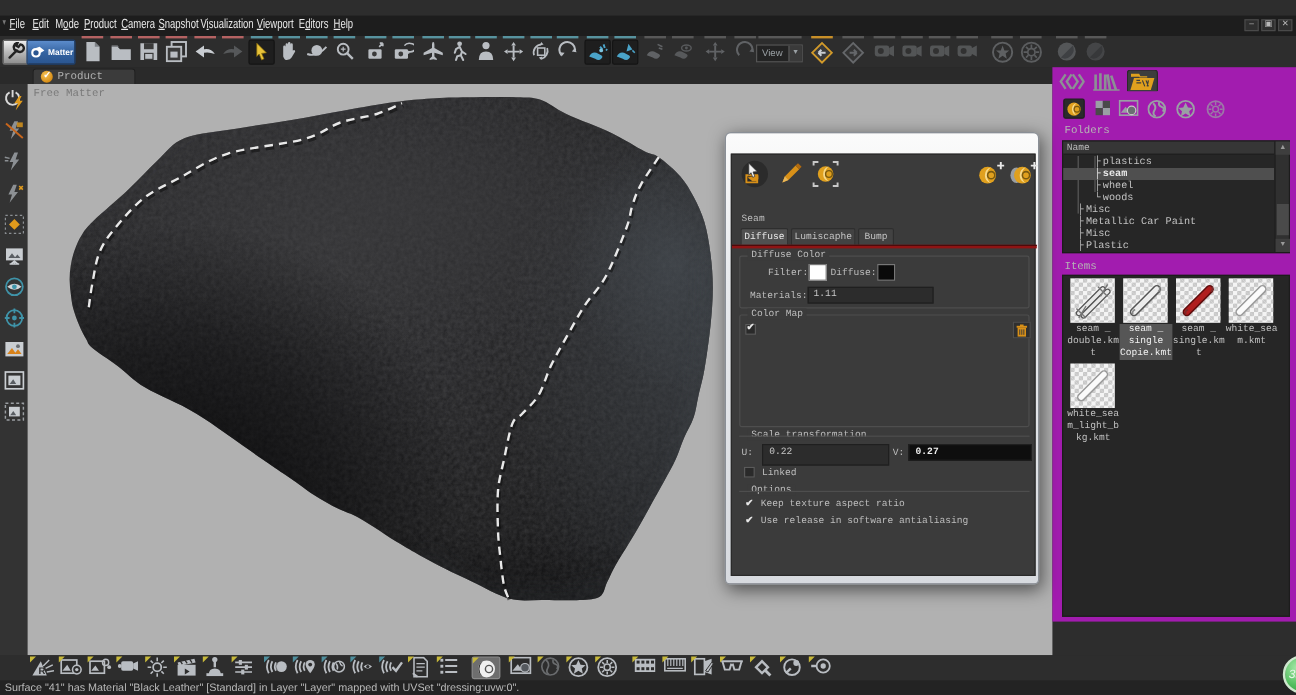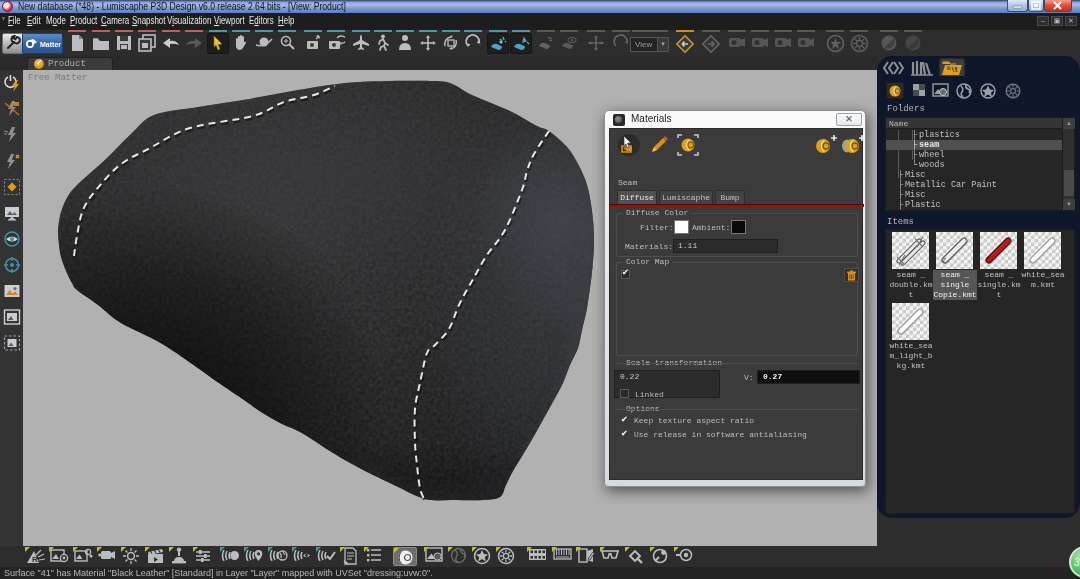--- a/index.html
+++ b/index.html
@@ -58,21 +58,21 @@
 .dockico { position:absolute; top:57px; color:#8e9297; font-size:10px; }
 
 #leftbar { position:absolute; left:0; top:70px; width:23px; height:476px; background:#333333; }
 .lb { position:absolute; left:2px; width:19px; height:19px; }
 .lb svg { display:block; margin:0 auto; }
 
 #viewport { position:absolute; left:23px; top:70px; width:854px; height:476px; background:#b1b1b1; overflow:hidden; }
 #freecam { position:absolute; left:5px; top:3px; font-size:9px; color:#7a7a7a; }
 
 
-#rightpanel { position:absolute; left:877px; top:56px; width:203px; height:462px; background:#0f172a; overflow:hidden;border-radius:15px; }
+#rightpanel { position:absolute; left:877px; top:56px; width:203px; height:462px; background:#a21caf; overflow:hidden; }
 .rtab { position:absolute; top:2px; width:24px; height:18px; border-radius:3px 3px 0 0; }
 .rtab.sel { background:#3d3d3d; border:1px solid #2a2a2a; border-bottom:none; }
 .ricon { position:absolute; top:26px; width:18px; height:17px; }
 #rp-folders-lbl { position:absolute; left:10px; top:48px; font-size:9px; color:#b5b5b5; }
 #tree { position:absolute; left:8px; top:61px; width:190px; height:94px; background:#262626; border:1px solid #1c1c1c; }
 #treehead { position:absolute; left:0; top:0; width:176px; height:11px; background:#363636; border-bottom:1px solid #1c1c1c;
   color:#b9b9b9; font-size:8px; padding-left:3px; line-height:11px; }
 #treescroll { position:absolute; right:0; top:0; width:12px; height:92px; background:#303030; border-left:1px solid #1c1c1c; }
 .sbtn { position:absolute; left:0; width:12px; height:11px; background:#3e3e3e; color:#9a9a9a; font-size:6px; text-align:center; line-height:11px; }
 #treethumb { position:absolute; left:1px; top:52px; width:10px; height:26px; background:#4a4a4a; }
@@ -126,40 +126,20 @@
 .dfield { position:absolute; background:#2c2c2c; border:1px solid #1f1f1f; color:#c8c8c8; font-size:8px; }
 .swatch { position:absolute; width:15px; height:14px; border:1px solid #777; }
 .dlbl { position:absolute; font-size:8px; color:#bdbdbd; }
 .chkbox { position:absolute; width:9px; height:9px; background:#2a2a2a; border:1px solid #5a5a5a; }
 .chkmark { position:absolute; color:#e8e8e8; font-size:8px; font-weight:bold; }
 </style>
 </head>
 <body>
 <div id="root">
 
-<div id="titlebar">
-  <div id="appico"></div>
-  <div id="titletext">New database (*48) - Lumiscaphe P3D Design v6.0 release 2 64 bits - [View: Product]</div>
-  <div class="wbtn" id="wmin">
-        <svg width="19" height="10">
-          <rect x="5" y="6" width="9" height="2" rx="1" fill="#fff" stroke="#4a5a80" stroke-width="0.5"></rect>
-        </svg>
-      </div>
-  <div class="wbtn" id="wmax">
-        <svg width="14" height="10">
-          <rect x="3" y="2" width="8" height="7" fill="none" stroke="#fff" stroke-width="1.4"></rect>
-          <rect x="5" y="4" width="4" height="3" fill="#fff"></rect>
-        </svg>
-      </div>
-  <div class="wbtn" id="wclose">
-        <svg width="26" height="10">
-          <path d="M9 2 L16 9 M16 2 L9 9" stroke="#fff" stroke-width="2"></path>
-        </svg>
-      </div>
-</div>
 
 <div id="menubar">
   <div class="mi" style="left:2px;color:#777;font-size:8px;">▾</div>
   <div class="mi" style="left:8px"><u>F</u>ile</div>
   <div class="mi" style="left:27px"><u>E</u>dit</div>
   <div class="mi" style="left:46px">M<u>o</u>de</div>
   <div class="mi" style="left:70px"><u>P</u>roduct</div>
   <div class="mi" style="left:101px"><u>C</u>amera</div>
   <div class="mi" style="left:132px"><u>S</u>napshot</div>
   <div class="mi" style="left:167px">V<u>i</u>sualization</div>
@@ -964,25 +944,20 @@
 </div>
 
 <div id="statusbar">
       <span>Surface "41" has Material "Black Leather" [Standard] in Layer "Layer" mapped with UVSet "dressing:uvw:0".</span>
     </div>
 <div id="greenball">
       <span style="position:absolute;left:3px;top:0">3s</span>
     </div>
 
 <div id="dlg">
-  <div id="dlgtitle">
-    <div id="dlgico"></div>
-    <div id="dlgname">Materials</div>
-    <div id="dlgclose">✕</div>
-  </div>
   <div id="dlgbody">
     <div class="dbtn" style="left:8px;top:5px;background:#2b2b2b;border-radius:50%"><svg width="20" height="20" viewBox="0 0 20 20">
             <path d="M5 14 L9 17 L12 17 Q14 17 14 15 L14 12" fill="#d89018"></path>
             <path d="M4 12 L13 12 L13 18 L4 18 Z" fill="none" stroke="#d89018" stroke-width="1.6"></path>
             <path d="M6 2 L13 9 L9.5 9.3 L11 13 L9.3 13.8 L7.8 9.9 L6 12 Z" fill="#f2f2f2" stroke="#333" stroke-width="0.6"></path>
           </svg></div>
     <div class="dbtn" style="left:38px;top:5px"><svg width="22" height="22" viewBox="0 0 22 22">
             <path d="M4 18 L6 13 L15 4 L18 7 L9 16 Z" fill="#d89018"></path>
             <path d="M4 18 L6 13 L9 16 Z" fill="#e8b75a"></path>
             <path d="M15 4 L17 2 L20 5 L18 7 Z" fill="#b06a10"></path>
@@ -1009,42 +984,42 @@
     <div id="dseam" class="mono">Seam</div>
     <div class="dtab sel mono" style="left:7px;width:40px">Diffuse</div>
     <div class="dtab mono" style="left:49px;width:54px">Lumiscaphe</div>
     <div class="dtab mono" style="left:105px;width:30px">Bump</div>
     <div id="redline"></div>
 
     <div class="group" style="left:6px;top:84px;width:242px;height:44px"></div>
     <div class="glabel mono" style="left:13px;top:79px">Diffuse Color</div>
     <div class="dlbl mono" style="left:30px;top:94px">Filter:</div>
     <div class="swatch" style="left:64px;top:91px;background:#fff"></div>
-    <div class="dlbl mono" style="left:82px;top:94px">Ambient:</div>
+    <div class="dlbl mono" style="left:82px;top:94px">Diffuse:</div>
     <div class="swatch" style="left:121px;top:91px;background:#0a0a0a"></div>
     <div class="dlbl mono" style="left:15px;top:113px">Materials:</div>
     <div class="dfield mono" style="left:63px;top:110px;width:105px;height:14px;line-height:12px;padding-left:4px">1.11</div>
 
     <div class="group" style="left:6px;top:133px;width:242px;height:94px"></div>
     <div class="glabel mono" style="left:13px;top:128px">Color Map</div>
     <div class="chkbox" style="left:11px;top:141px"></div>
     <div class="chkmark" style="left:12px;top:139px">✔</div>
     <div style="position:absolute;left:234px;top:139px;width:15px;height:14px;background:#2f2f2f;border:1px solid #4e4e4e">
           <svg width="9" height="11" viewBox="0 0 9 11" style="display:block;margin:1px auto">
             <rect x="1" y="3" width="7" height="7.5" fill="#d89018"></rect>
             <rect x="0" y="1.5" width="9" height="1.6" fill="#d89018"></rect>
             <rect x="3" y="0.4" width="3" height="1.4" fill="#d89018"></rect>
             <path d="M2.8 4.5 v4.5 M4.5 4.5 v4.5 M6.2 4.5 v4.5" stroke="#3b3b3b" stroke-width="0.8"></path>
           </svg>
         </div>
 
     <div class="glabel mono" style="left:13px;top:229px">Scale transformation</div>
     <div style="position:absolute;left:6px;top:234px;width:242px;height:1px;background:#4e4e4e"></div>
     <div class="dlbl mono" style="left:8px;top:244px">U:</div>
-    <div class="dfield mono" style="left:4px;top:241px;width:106px;height:28px;line-height:12px;padding-left:5px">0.22</div>
+    <div class="dfield mono" style="left:25px;top:241px;width:106px;height:18px;line-height:12px;padding-left:5px">0.22</div>
     <div class="dlbl mono" style="left:134px;top:244px">V:</div>
     <div class="dfield mono" style="left:147px;top:241px;width:103px;height:14px;line-height:12px;padding-left:5px;background:#0e0e0e;color:#f2f2f2;font-weight:bold">0.27</div>
     <div class="chkbox" style="left:10px;top:260px"></div>
     <div class="dlbl mono" style="left:25px;top:261px">Linked</div>
     <div class="glabel mono" style="left:13px;top:275px">Options</div>
     <div style="position:absolute;left:6px;top:280px;width:242px;height:1px;background:#4e4e4e"></div>
     <div class="chkmark" style="left:11px;top:286px">✔</div>
     <div class="dlbl mono" style="left:24px;top:287px">Keep texture aspect ratio</div>
     <div class="chkmark" style="left:11px;top:300px">✔</div>
     <div class="dlbl mono" style="left:24px;top:301px">Use release in software antialiasing</div>

